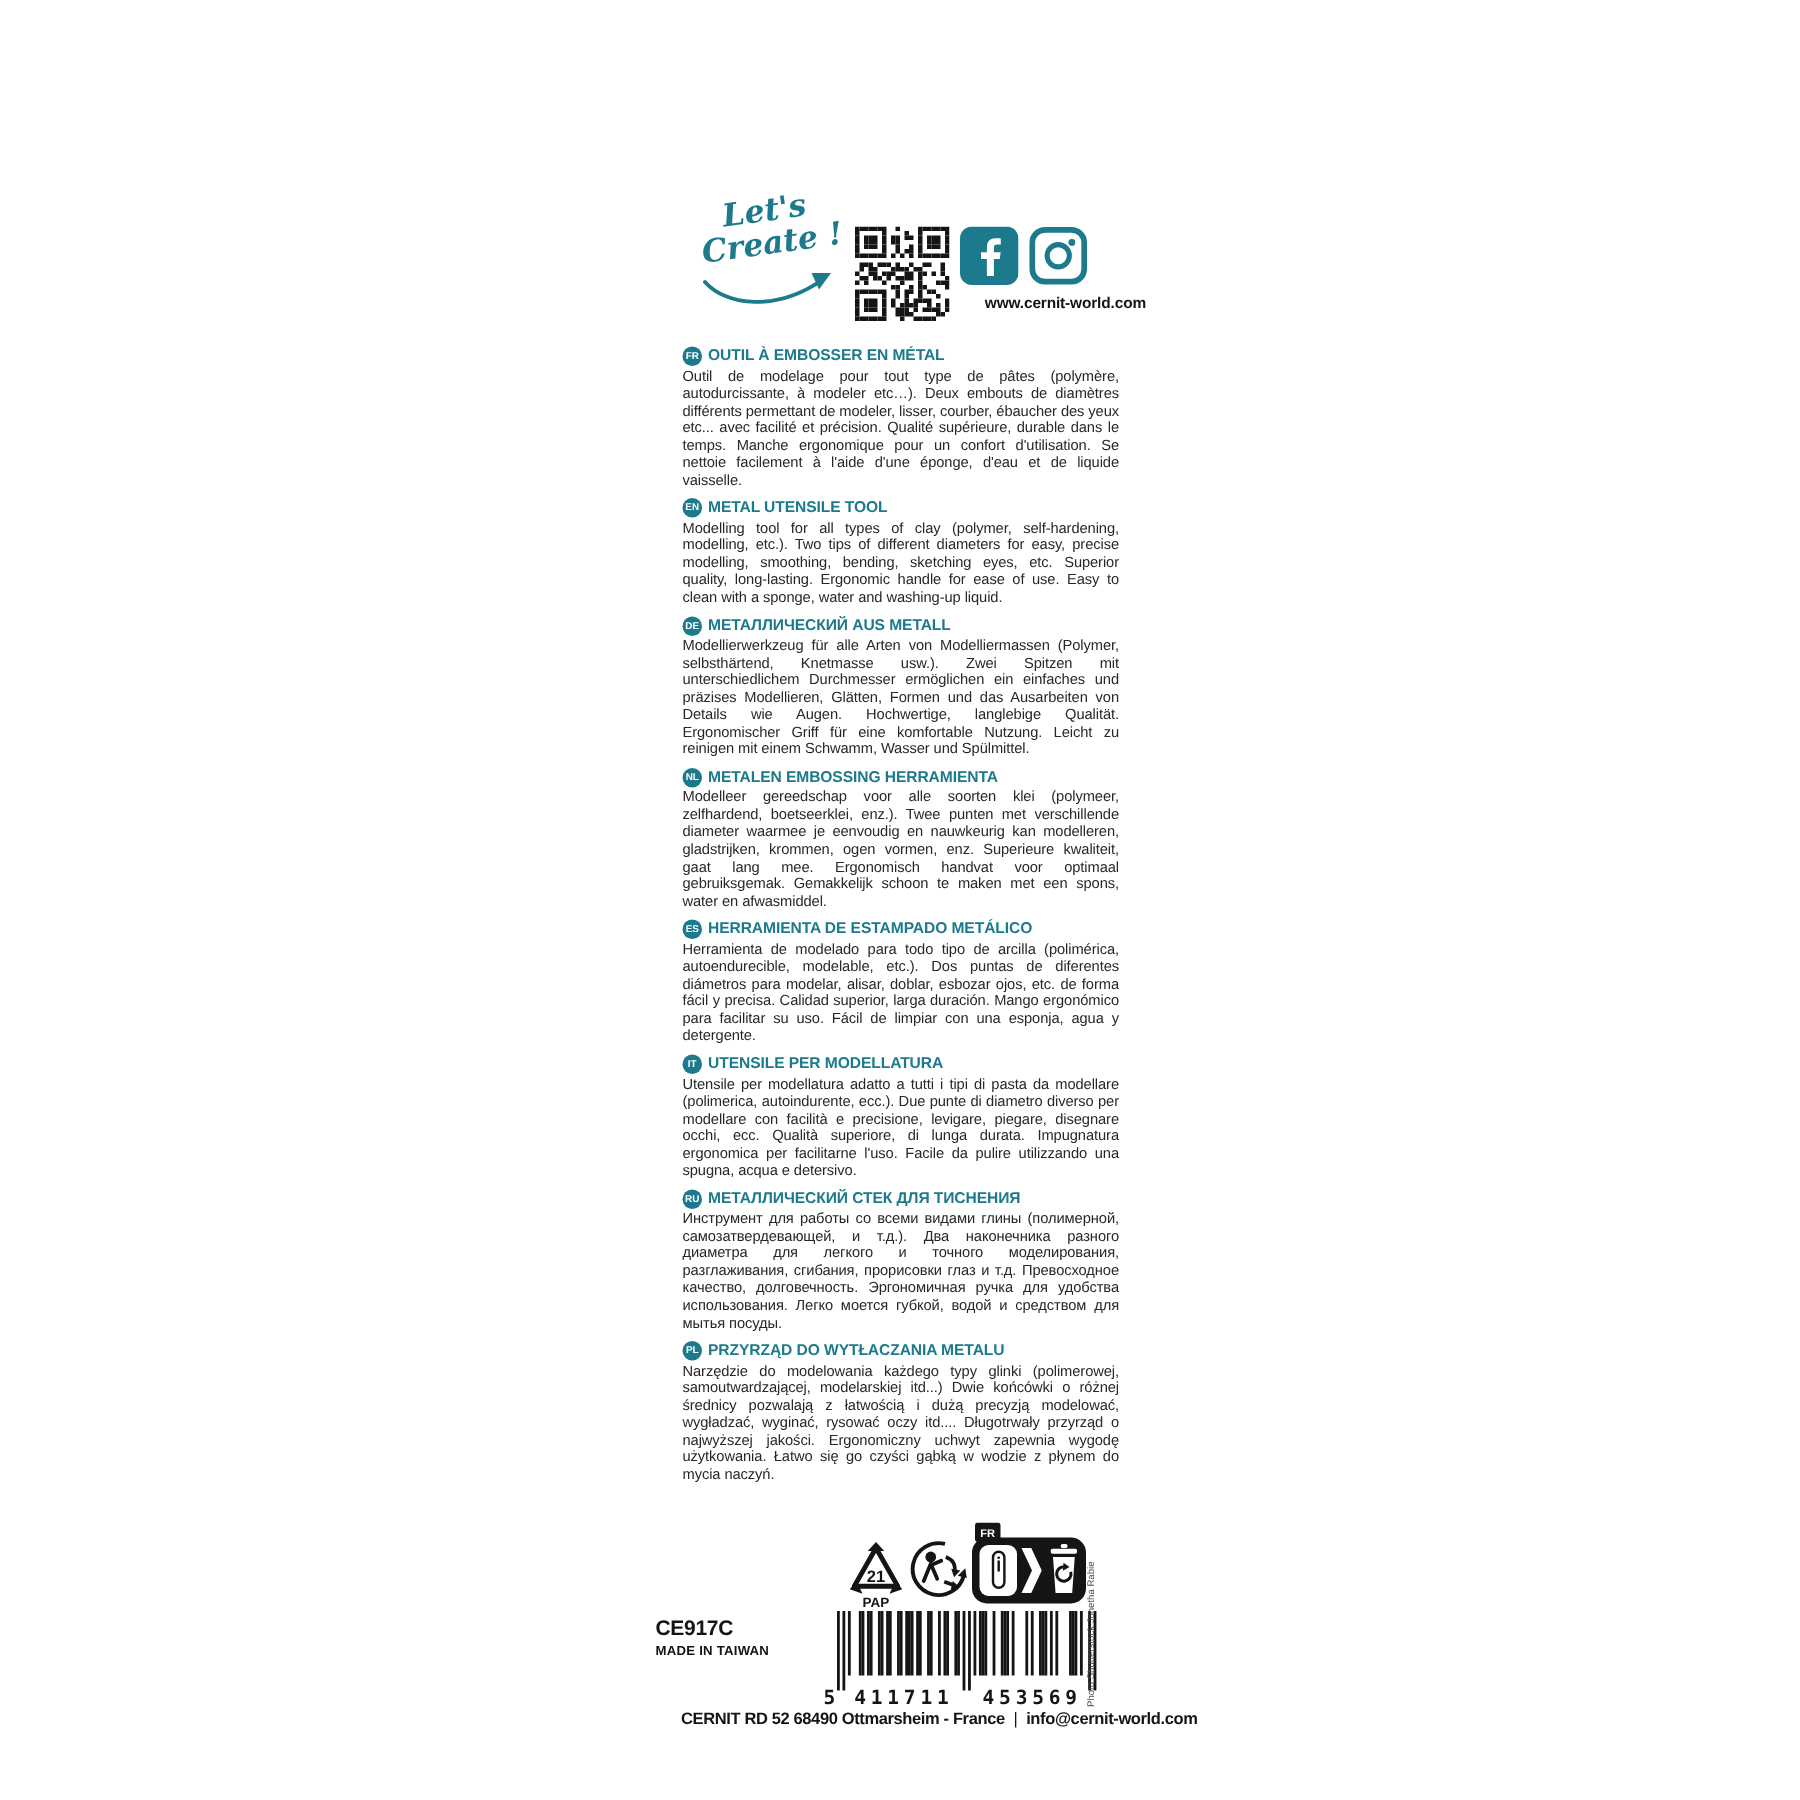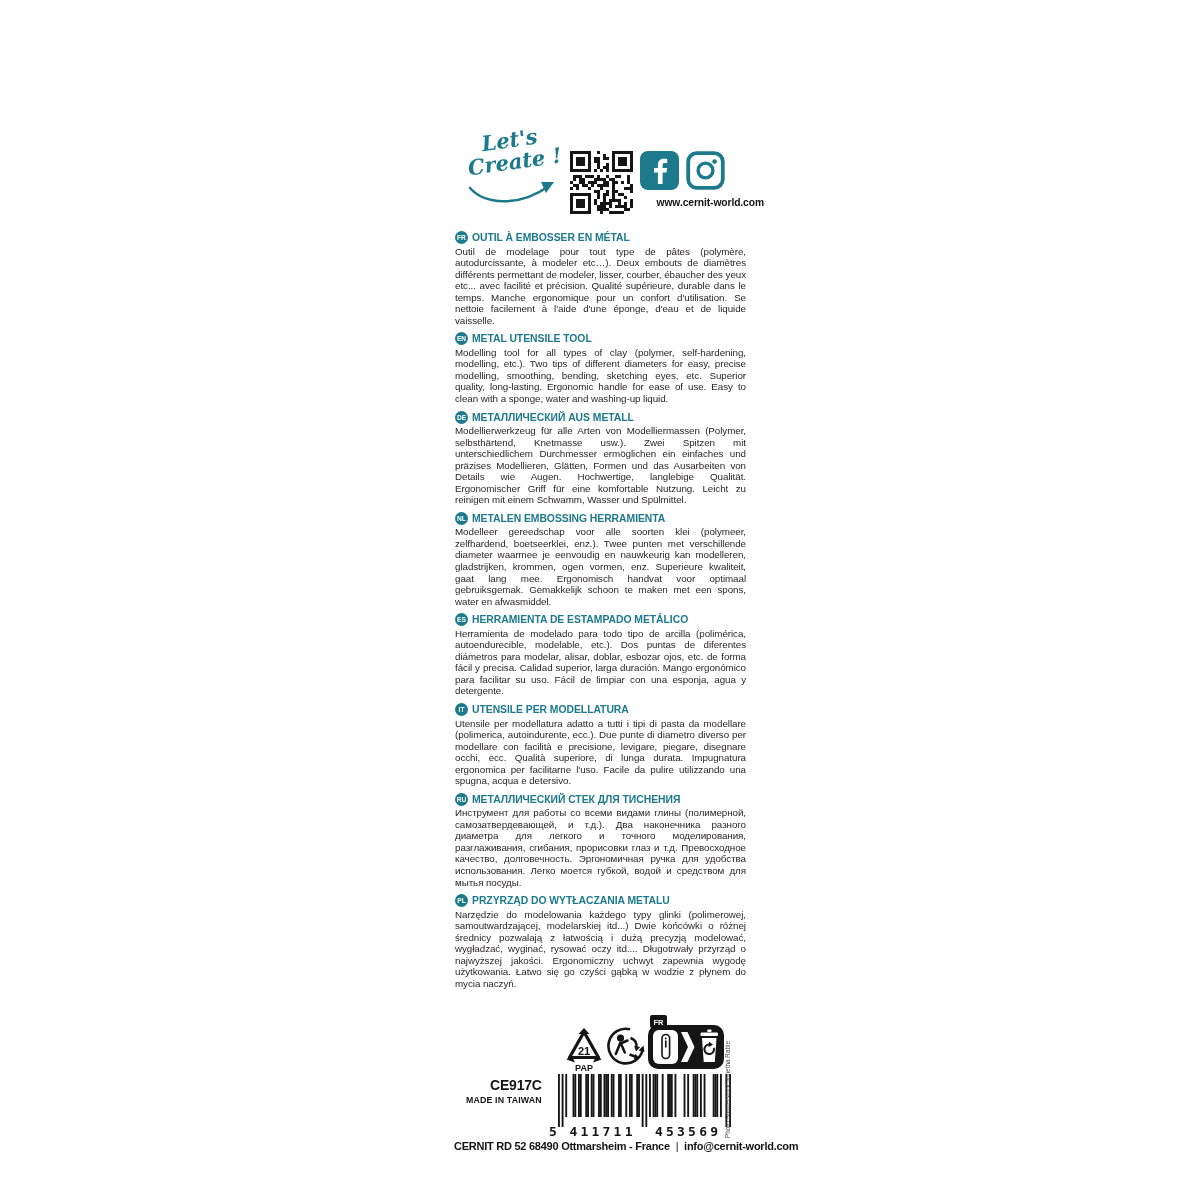--- a/index.html
+++ b/index.html
@@ -23,21 +23,21 @@
   .lh{margin:0 0 1.5px 0;display:flex;align-items:center;gap:4px;}
   .badge{flex:0 0 auto;width:13px;height:13px;border-radius:50%;background:var(--teal);color:#fff;
     font-size:6.6px;font-weight:bold;display:inline-flex;align-items:center;justify-content:center;}
   .lt{color:var(--teal);font-size:10.4px;font-weight:bold;letter-spacing:-0.05px;}
   .lb{margin:0;font-size:9.8px;line-height:11.55px;text-align:justify;color:#2a2627;letter-spacing:-0.06px;}
 
   
   .recycle-tri{position:absolute;left:566px;top:1027px;}
   .triman{position:absolute;left:606px;top:1026px;}
   .infotri{position:absolute;left:648px;top:1015px;}
-  .sku{position:absolute;left:466px;top:1077px;text-align:right;}
+  .sku{position:absolute;left:437px;top:1077px;}
   .sku .code{font-size:14px;font-weight:bold;letter-spacing:-0.2px;color:#141414;}
   .sku .made{font-size:8.8px;font-weight:bold;margin-top:2px;letter-spacing:0.15px;color:#141414;}
   .barcode{position:absolute;left:544px;top:1074px;}
   .credit{position:absolute;left:724px;top:1024px;height:114px;writing-mode:vertical-rl;
     transform:rotate(180deg);font-size:6.4px;color:#4a4a4a;}
   .addr{position:absolute;left:454px;top:1140px;width:292px;text-align:center;font-size:11px;
     font-weight:bold;letter-spacing:-0.25px;white-space:nowrap;color:#141414;}
   .addr .sep{margin:0 3px;font-weight:normal;}
 
   svg text{font-family:"Liberation Sans",sans-serif;}

